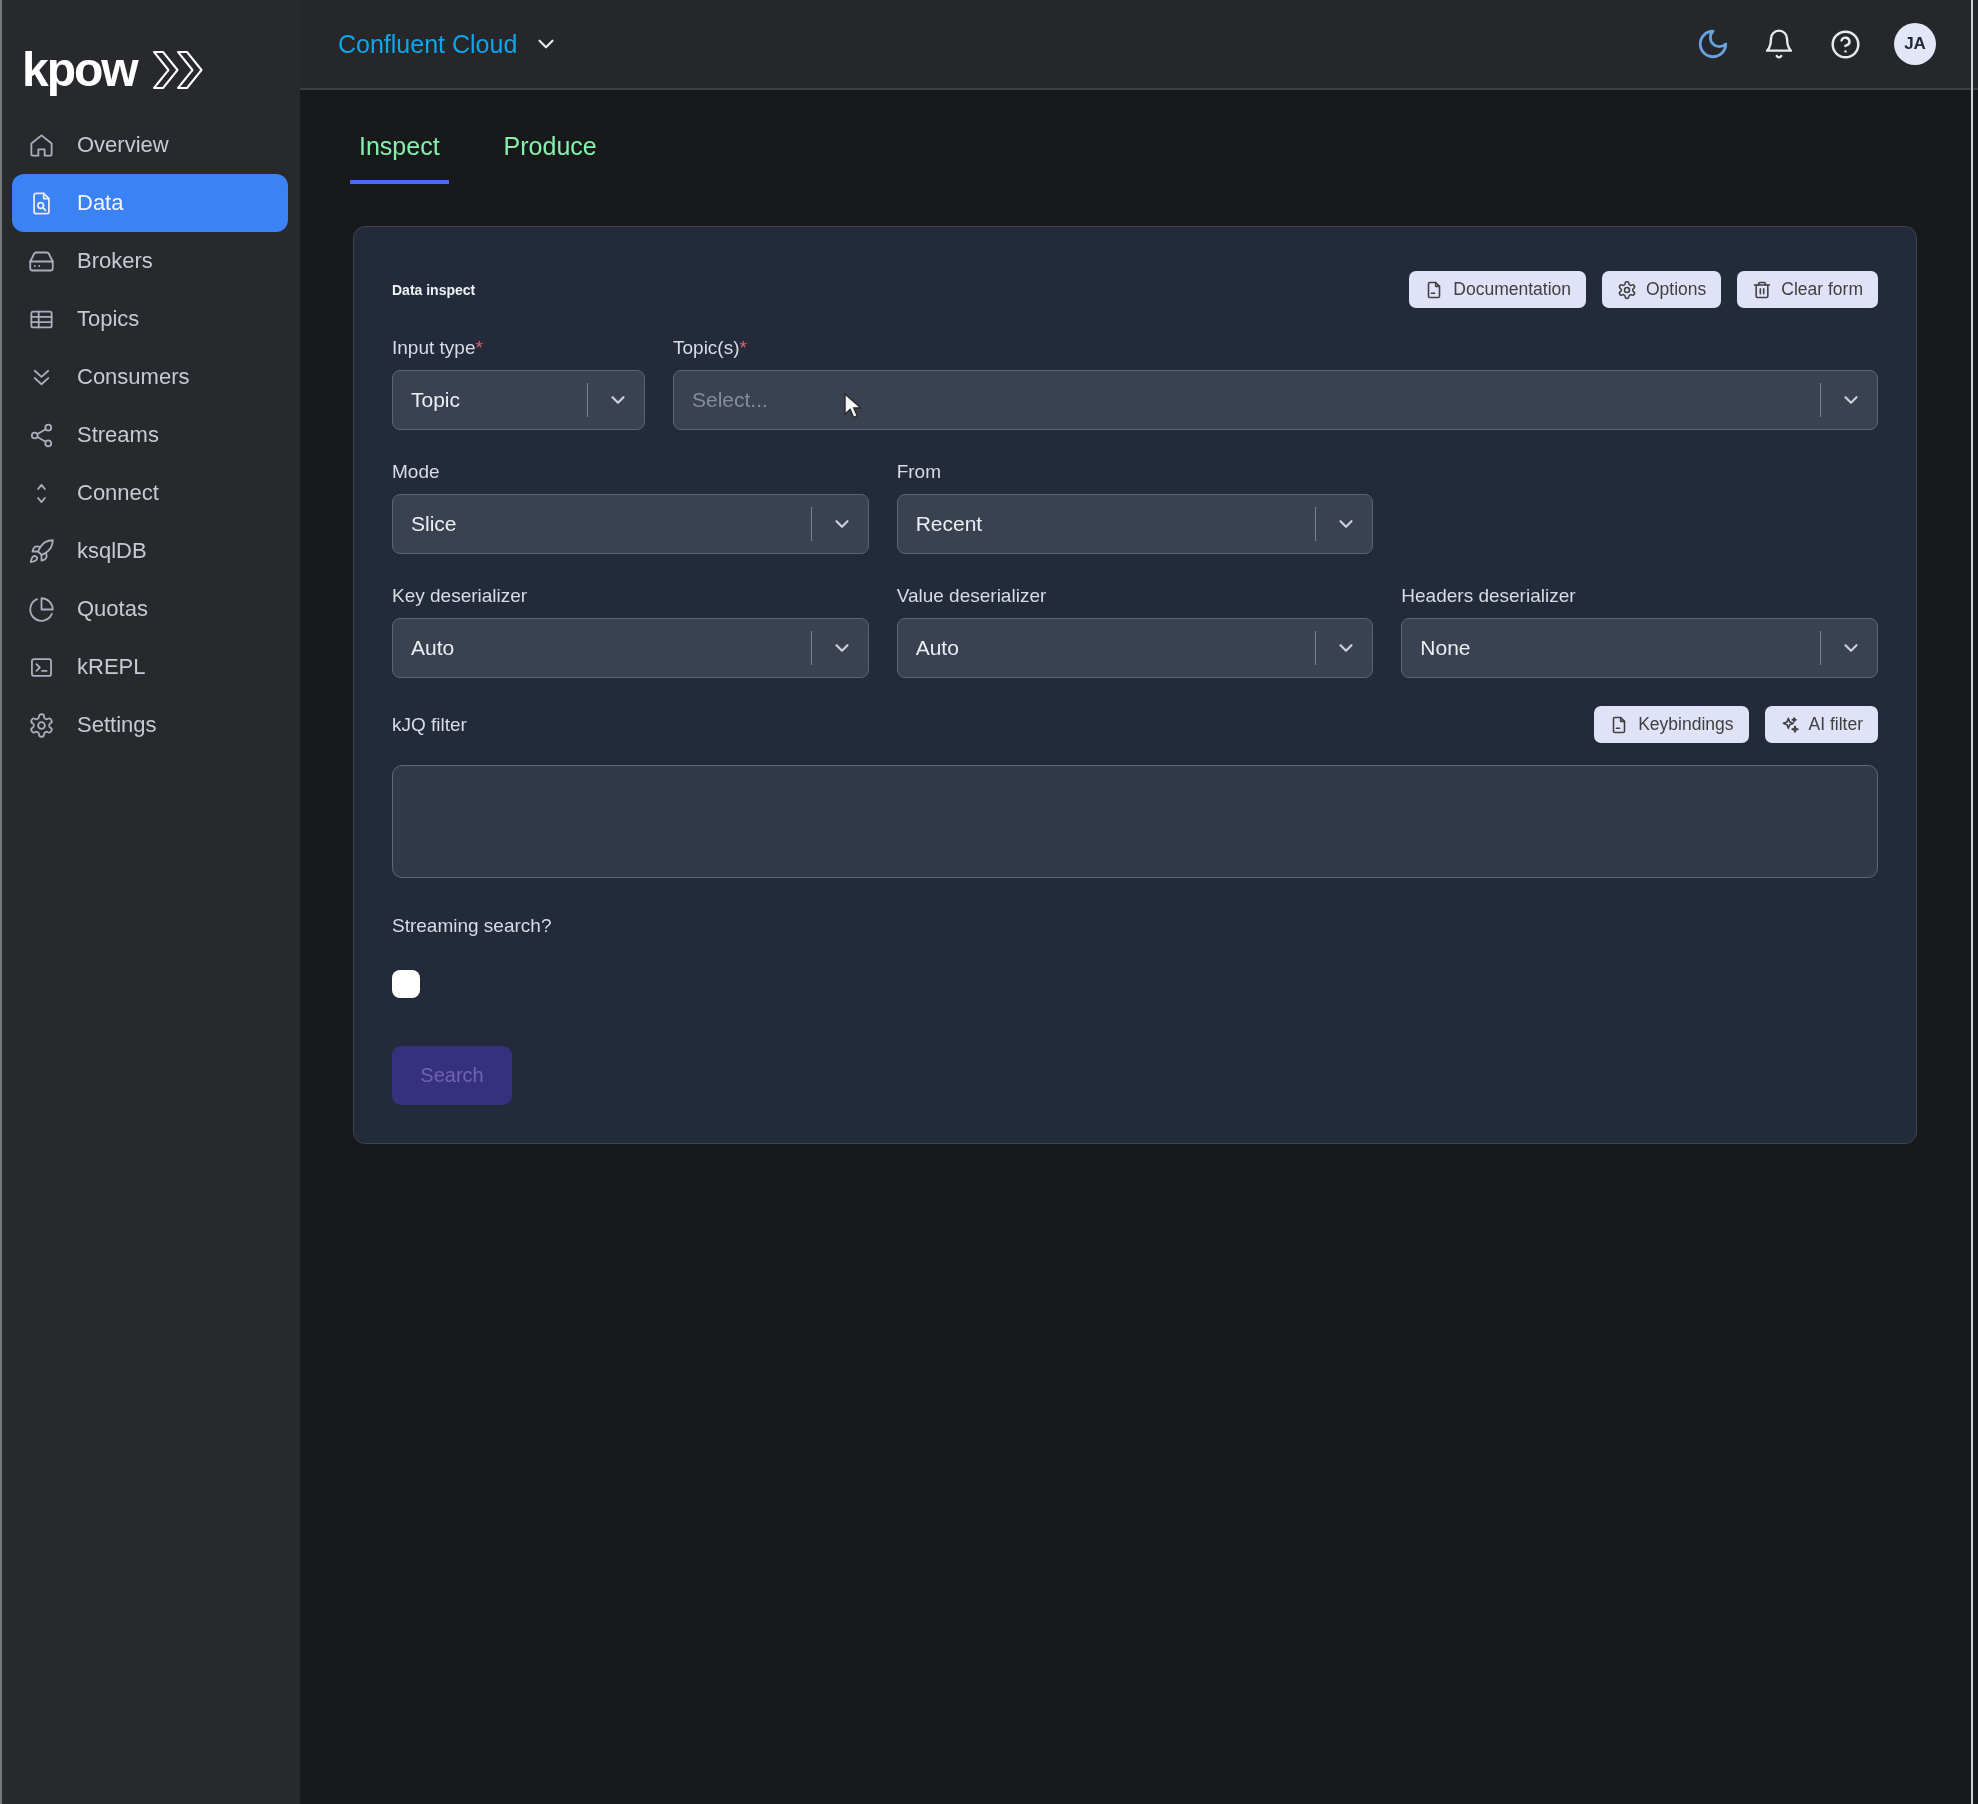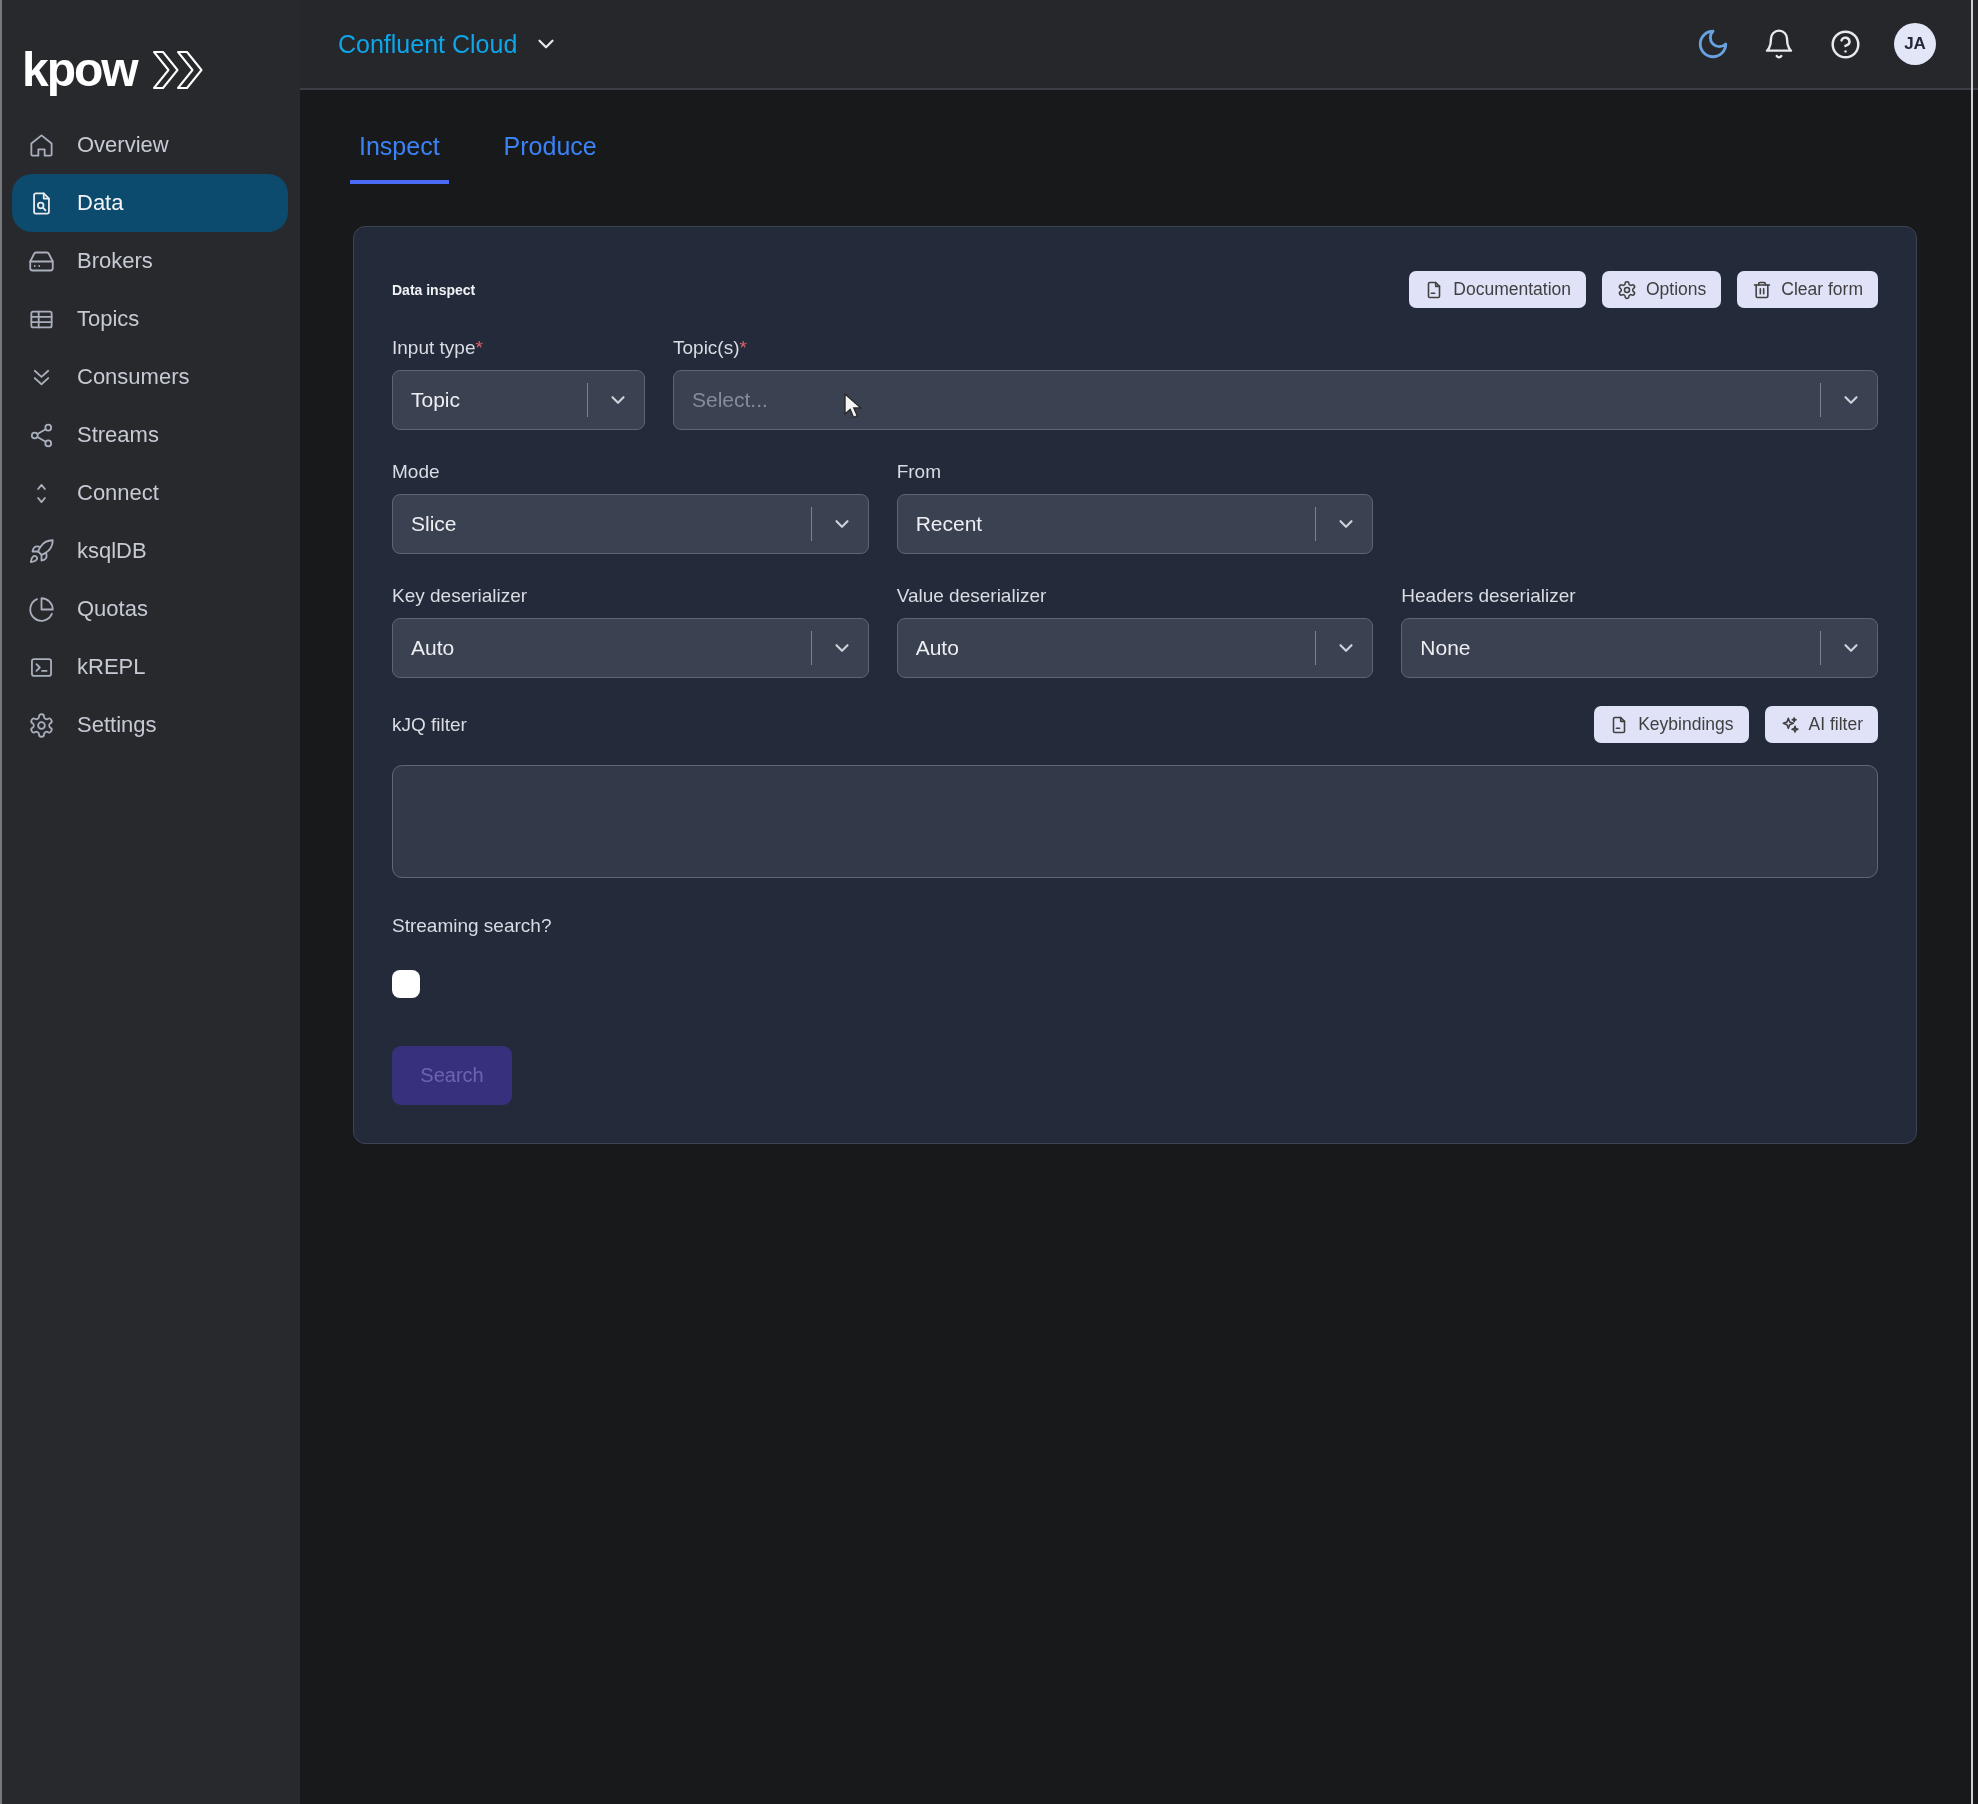--- a/index.html
+++ b/index.html
@@ -21,21 +21,21 @@
   }
   .logo { display:flex; align-items:center; gap:14px; padding:30px 0 0 22px; height:110px; }
   .logo-text { color:#ffffff; font-size:48px; font-weight:bold; letter-spacing:-2px; line-height:1; }
   .nav { display:flex; flex-direction:column; padding:6px 0 0 0; }
   .nav-item {
     display:flex; align-items:center; gap:22px;
     height:58px; margin:0 12px; padding:0 0 0 16px;
     border-radius:12px; color:#c6cad4; font-size:22px; cursor:pointer;
   }
   .nav-item .nav-icon { width:27px; height:27px; flex:0 0 27px; color:#a9afbc; display:flex; align-items:center; }
-  .nav-item.active { background:#0c4a6e; color:#f4f5f7;border-radius:20px; }
+  .nav-item.active { background:#3b82f6; color:#f4f5f7; }
   .nav-item.active .nav-icon { color:#e8eaee; }
   .nav-icon svg { width:100%; height:auto; display:block; }
 
   
   .topbar {
     position:absolute; left:300px; right:0; top:0; height:90px;
     background:#26272b; border-bottom:2px solid #3b3e44;
     display:flex; align-items:center; justify-content:space-between;
     padding:0 42px 0 38px; z-index:9;
   }
@@ -45,21 +45,21 @@
   .avatar {
     width:42px; height:42px; border-radius:50%; background:#e3e6f6;
     color:#23283a; font-size:17px; font-weight:bold;
     display:flex; align-items:center; justify-content:center; cursor:pointer;
   }
 
   
   .main { position:absolute; left:300px; top:92px; right:0; bottom:0; background:#18191b; }
   .tabs { display:flex; gap:46px; padding:40px 0 0 50px; }
   .tab {
-    font-size:25px; color:#3b82f6; padding:0 9px 19px 9px; cursor:pointer;
+    font-size:25px; color:#86efac; padding:0 9px 19px 9px; cursor:pointer;
     border-bottom:4px solid transparent;
   }
   .tab.active { border-bottom-color:#4a6bf5; }
 
   
   .panel {
     margin:42px 0 0 53px; width:1564px; height:918px;
     background:#232b3a; border:1px solid #3b4354; border-radius:12px;
     padding:44px 38px 40px 38px;
   }

